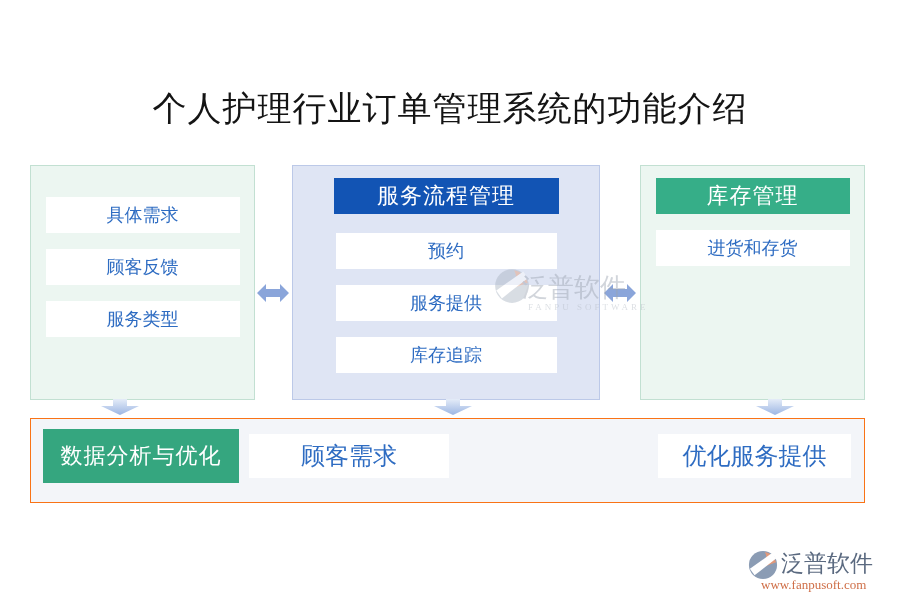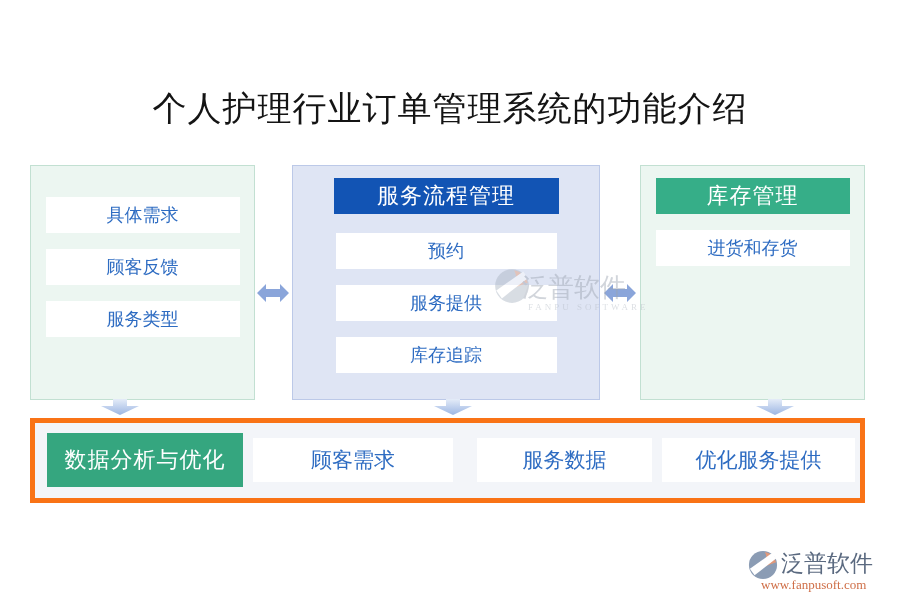--- a/index.html
+++ b/index.html
@@ -37,30 +37,30 @@
   .w-side { width:194px; }
   .w-mid  { width:221px; }
   
   .h-arrow { position:absolute; top:282px; width:32px; height:22px; }
   #ha1 { left:257px; } #ha2 { left:604px; }
   .down-arrow { position:absolute; top:399px; width:38px; height:16px; }
   #da1 { left:101px; } #da2 { left:434px; } #da3 { left:756px; }
   
   .bottom {
     position:absolute; left:30px; top:418px; width:835px; height:85px;
-    background:#f3f5f9; border:5px solid #f97316; box-sizing:border-box;
+    background:#f3f5f9; border:1px solid #f97316; box-sizing:border-box;
   }
   .bhdr {
     position:absolute; left:12px; top:10px; width:196px; height:54px;
     line-height:54px; background:#35a67f; color:#fff; font-size:22px;
     text-align:center; letter-spacing:1px;
   }
   .bitem {
     position:absolute; top:15px; height:44px; line-height:44px;
-    background:#ffffff; color:#2e6cc2; font-size:21px; text-align:center;
+    background:#ffffff; color:#2e6cc2; font-size:24px; text-align:center;
   }
   #b1 { left:218px; width:200px; }
   #b2 { left:442px; width:175px; }
   #b3 { left:627px; width:193px; }
   
   .wm-center { position:absolute; left:494px; top:264px; opacity:0.45; z-index:5; width:120px; }
   .wm-center .logo { position:absolute; left:0; top:4px; width:36px; height:36px; }
   .wm-center .brand { position:absolute; left:28px; top:6px; font-size:26px; color:#9ba3b0; white-space:nowrap; }
   .wm-center .en { position:absolute; left:34px; top:38px; font-size:9px; letter-spacing:3px; color:#b3bac4; white-space:nowrap; }
   .wm-corner { position:absolute; left:748px; top:546px; z-index:6; width:150px; }
@@ -124,21 +124,20 @@
       <stop offset="0" stop-color="#e4ecf8"></stop>
           <stop offset="1" stop-color="#9cb6e3"></stop>
     </linearGradient>
       </defs>
     <path d="M12 0 H26 V7 H38 L19 16 L0 7 H12 Z" fill="url(#gd3)"></path>
   </svg>
 
   <section class="bottom">
     <div class="bhdr">数据分析与优化</div>
     <div class="bitem" id="b1">顾客需求</div>
-    <div class="bitem" id="b2">服务数据</div>
     <div class="bitem" id="b3">优化服务提供</div>
   </section>
 
   <div class="wm-center">
     <svg class="logo" viewBox="0 0 32 32">
       <circle cx="16" cy="16" r="15" fill="#aab4c2"></circle>
       <path d="M18 2 A15 15 0 0 1 30 13 L19 17 Q21 8 18 2 Z" fill="#e59b77"></path>
       <path d="M2 20 L26 3 L30 9 L7 27 Z" fill="#ffffff"></path>
     </svg>
     <span class="brand">泛普软件</span>

